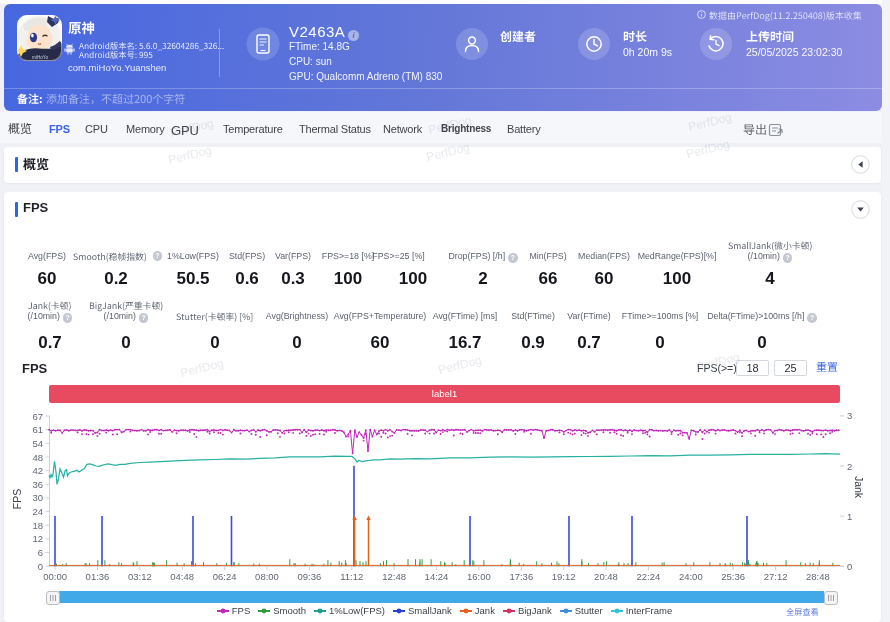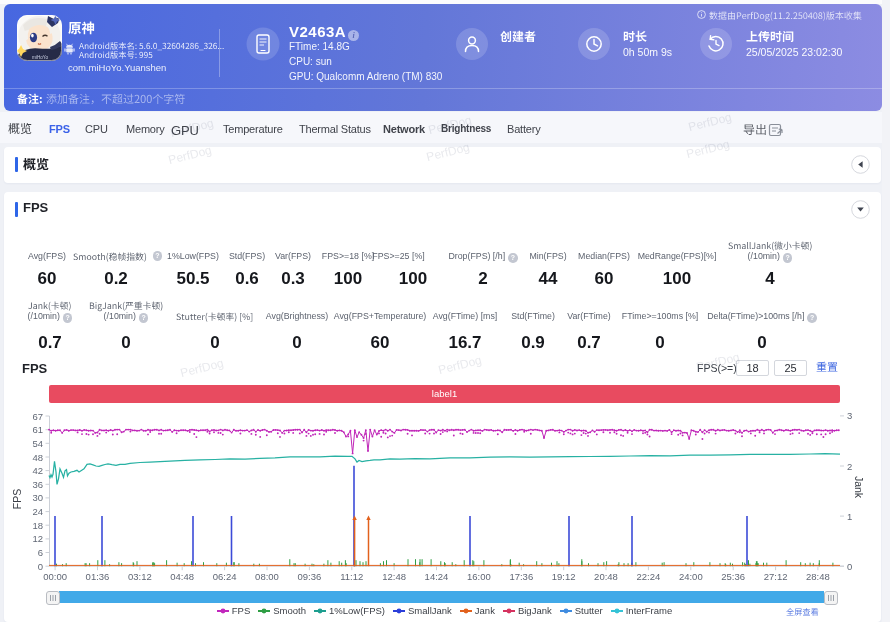--- a/index.html
+++ b/index.html
@@ -67,42 +67,42 @@
       <path transform="translate(0,16)" d="M0.0 0.0 2.1 -6.1H2.9L5.0 0.0H4.2L3.1 -3.4Q3.0 -3.9 2.8 -4.4Q2.7 -4.9 2.5 -5.5H2.5Q2.3 -4.9 2.2 -4.4Q2.0 -3.9 1.9 -3.4L0.8 0.0ZM1.1 -1.9V-2.5H3.9V-1.9Z M5.8 0.0V-4.5H6.4L6.5 -3.9H6.5Q6.8 -4.2 7.2 -4.4Q7.6 -4.6 8.0 -4.6Q8.7 -4.6 9.1 -4.2Q9.4 -3.7 9.4 -2.9V0.0H8.7V-2.8Q8.7 -3.4 8.5 -3.7Q8.3 -4.0 7.8 -4.0Q7.5 -4.0 7.2 -3.8Q6.9 -3.6 6.6 -3.3V0.0Z M12.4 0.1Q11.8 0.1 11.4 -0.2Q11.0 -0.4 10.8 -1.0Q10.5 -1.5 10.5 -2.2Q10.5 -3.0 10.8 -3.5Q11.1 -4.0 11.5 -4.3Q12.0 -4.6 12.5 -4.6Q12.9 -4.6 13.2 -4.5Q13.5 -4.3 13.8 -4.1L13.7 -4.9V-6.6H14.5V0.0H13.9L13.8 -0.5H13.8Q13.5 -0.3 13.2 -0.1Q12.8 0.1 12.4 0.1ZM12.6 -0.5Q12.9 -0.5 13.2 -0.7Q13.5 -0.8 13.7 -1.1V-3.5Q13.4 -3.8 13.2 -3.9Q12.9 -4.0 12.6 -4.0Q12.3 -4.0 12.0 -3.8Q11.7 -3.5 11.5 -3.2Q11.3 -2.8 11.3 -2.3Q11.3 -1.7 11.5 -1.3Q11.6 -0.9 11.9 -0.7Q12.2 -0.5 12.6 -0.5Z M16.0 0.0V-4.5H16.6L16.7 -3.7H16.7Q17.0 -4.1 17.3 -4.4Q17.6 -4.6 18.0 -4.6Q18.2 -4.6 18.3 -4.6Q18.4 -4.6 18.5 -4.5L18.4 -3.9Q18.2 -3.9 18.1 -3.9Q18.1 -3.9 17.9 -3.9Q17.6 -3.9 17.3 -3.7Q17.0 -3.5 16.8 -2.9V0.0Z M21.0 0.1Q20.4 0.1 20.0 -0.2Q19.5 -0.4 19.2 -1.0Q18.9 -1.5 18.9 -2.2Q18.9 -3.0 19.2 -3.5Q19.5 -4.1 20.0 -4.3Q20.4 -4.6 21.0 -4.6Q21.4 -4.6 21.8 -4.5Q22.2 -4.3 22.4 -4.0Q22.7 -3.7 22.9 -3.3Q23.1 -2.8 23.1 -2.2Q23.1 -1.5 22.8 -1.0Q22.5 -0.4 22.0 -0.2Q21.5 0.1 21.0 0.1ZM21.0 -0.5Q21.4 -0.5 21.7 -0.7Q22.0 -1.0 22.1 -1.3Q22.3 -1.7 22.3 -2.2Q22.3 -2.8 22.1 -3.2Q22.0 -3.6 21.7 -3.8Q21.4 -4.0 21.0 -4.0Q20.6 -4.0 20.3 -3.8Q20.0 -3.6 19.8 -3.2Q19.7 -2.8 19.7 -2.2Q19.7 -1.7 19.8 -1.3Q20.0 -1.0 20.3 -0.7Q20.6 -0.5 21.0 -0.5Z M24.3 0.0V-4.5H25.0V0.0ZM24.7 -5.4Q24.4 -5.4 24.3 -5.6Q24.2 -5.7 24.2 -5.9Q24.2 -6.2 24.3 -6.3Q24.4 -6.4 24.7 -6.4Q24.9 -6.4 25.0 -6.3Q25.2 -6.2 25.2 -5.9Q25.2 -5.7 25.0 -5.6Q24.9 -5.4 24.7 -5.4Z M28.1 0.1Q27.5 0.1 27.1 -0.2Q26.7 -0.4 26.5 -1.0Q26.2 -1.5 26.2 -2.2Q26.2 -3.0 26.5 -3.5Q26.8 -4.0 27.2 -4.3Q27.7 -4.6 28.2 -4.6Q28.6 -4.6 28.9 -4.5Q29.2 -4.3 29.4 -4.1L29.4 -4.9V-6.6H30.2V0.0H29.5L29.5 -0.5H29.5Q29.2 -0.3 28.8 -0.1Q28.5 0.1 28.1 0.1ZM28.3 -0.5Q28.6 -0.5 28.8 -0.7Q29.1 -0.8 29.4 -1.1V-3.5Q29.1 -3.8 28.9 -3.9Q28.6 -4.0 28.3 -4.0Q28.0 -4.0 27.7 -3.8Q27.4 -3.5 27.2 -3.2Q27.0 -2.8 27.0 -2.3Q27.0 -1.7 27.2 -1.3Q27.3 -0.9 27.6 -0.7Q27.9 -0.5 28.3 -0.5Z M32.0 -4.7H34.6V-4.1H32.0ZM35.3 -4.6H38.3V-4.0H35.3ZM33.3 -7.0H33.8V-4.3H33.3ZM32.1 -2.9H34.1V0.7H33.5V-2.4H32.1ZM31.8 -6.8H32.4V-3.5Q32.4 -3.0 32.4 -2.4Q32.3 -1.8 32.3 -1.3Q32.2 -0.7 32.0 -0.2Q31.9 0.3 31.6 0.7Q31.6 0.6 31.5 0.6Q31.4 0.5 31.3 0.4Q31.3 0.4 31.2 0.3Q31.4 -0.1 31.5 -0.6Q31.6 -1.0 31.7 -1.5Q31.8 -2.0 31.8 -2.5Q31.8 -3.0 31.8 -3.5ZM38.1 -4.6H38.2L38.3 -4.6L38.7 -4.5Q38.5 -3.1 38.1 -2.1Q37.6 -1.1 37.0 -0.4Q36.4 0.3 35.6 0.7Q35.5 0.6 35.5 0.5Q35.4 0.4 35.3 0.3Q35.3 0.2 35.2 0.2Q35.9 -0.2 36.5 -0.8Q37.1 -1.4 37.5 -2.3Q37.9 -3.3 38.1 -4.4ZM36.2 -4.2Q36.4 -3.2 36.7 -2.3Q37.1 -1.5 37.6 -0.8Q38.2 -0.2 38.9 0.2Q38.9 0.2 38.8 0.3Q38.7 0.4 38.6 0.5Q38.6 0.6 38.5 0.7Q37.7 0.3 37.2 -0.4Q36.6 -1.1 36.3 -2.1Q35.9 -3.0 35.7 -4.1ZM38.4 -6.9 38.8 -6.4Q38.3 -6.3 37.7 -6.2Q37.1 -6.1 36.4 -6.0Q35.7 -5.9 35.1 -5.9Q35.1 -6.0 35.0 -6.1Q35.0 -6.3 34.9 -6.4Q35.6 -6.5 36.2 -6.5Q36.8 -6.6 37.4 -6.7Q38.0 -6.8 38.4 -6.9ZM34.9 -6.4H35.5V-3.5Q35.5 -3.0 35.5 -2.5Q35.5 -1.9 35.4 -1.3Q35.3 -0.8 35.2 -0.3Q35.0 0.3 34.7 0.7Q34.7 0.6 34.6 0.6Q34.5 0.5 34.4 0.5Q34.3 0.4 34.2 0.4Q34.5 -0.1 34.6 -0.5Q34.8 -1.0 34.8 -1.5Q34.9 -2.1 34.9 -2.6Q34.9 -3.1 34.9 -3.5Z M39.8 -5.2H47.0V-4.6H39.8ZM41.1 -1.5H45.6V-0.9H41.1ZM43.1 -7.0H43.7V0.7H43.1ZM42.4 -5.0 43.0 -4.8Q42.7 -4.0 42.2 -3.2Q41.8 -2.4 41.2 -1.7Q40.6 -1.1 40.0 -0.7Q40.0 -0.7 39.9 -0.8Q39.8 -0.9 39.7 -1.0Q39.6 -1.1 39.5 -1.2Q40.2 -1.5 40.7 -2.1Q41.3 -2.7 41.7 -3.5Q42.2 -4.2 42.4 -5.0ZM44.3 -5.0Q44.6 -4.2 45.0 -3.5Q45.5 -2.8 46.0 -2.2Q46.6 -1.6 47.2 -1.2Q47.2 -1.2 47.1 -1.1Q47.0 -1.0 46.9 -0.9Q46.8 -0.8 46.8 -0.7Q46.1 -1.1 45.5 -1.7Q45.0 -2.4 44.5 -3.2Q44.0 -4.0 43.7 -4.8Z M49.7 -6.1V-4.9H53.6V-6.1ZM49.1 -6.6H54.3V-4.4H49.1ZM48.1 -3.6H55.3V-3.1H48.1ZM49.6 -2.2H53.8V-1.6H49.6ZM53.6 -2.2H54.3Q54.3 -2.2 54.3 -2.1Q54.3 -2.0 54.3 -2.0Q54.3 -1.9 54.3 -1.9Q54.2 -1.2 54.1 -0.7Q54.0 -0.3 53.8 0.0Q53.7 0.3 53.6 0.4Q53.4 0.5 53.2 0.6Q53.1 0.6 52.8 0.6Q52.6 0.6 52.2 0.6Q51.9 0.6 51.4 0.6Q51.4 0.5 51.4 0.3Q51.3 0.1 51.2 0.0Q51.7 0.1 52.1 0.1Q52.5 0.1 52.6 0.1Q52.8 0.1 52.9 0.1Q53.0 0.1 53.0 0.0Q53.2 -0.1 53.3 -0.3Q53.4 -0.6 53.5 -1.0Q53.6 -1.4 53.6 -2.1ZM49.9 -3.4 50.5 -3.3Q50.4 -3.0 50.3 -2.7Q50.2 -2.4 50.1 -2.1Q50.0 -1.8 49.9 -1.6H49.2Q49.3 -1.8 49.4 -2.1Q49.6 -2.5 49.7 -2.8Q49.8 -3.1 49.9 -3.4Z M57.0 -3.2Q56.8 -3.2 56.6 -3.4Q56.4 -3.6 56.4 -3.8Q56.4 -4.1 56.6 -4.2Q56.8 -4.4 57.0 -4.4Q57.2 -4.4 57.4 -4.2Q57.5 -4.1 57.5 -3.8Q57.5 -3.6 57.4 -3.4Q57.2 -3.2 57.0 -3.2ZM57.0 0.1Q56.8 0.1 56.6 -0.1Q56.4 -0.2 56.4 -0.5Q56.4 -0.7 56.6 -0.9Q56.8 -1.0 57.0 -1.0Q57.2 -1.0 57.4 -0.9Q57.5 -0.7 57.5 -0.5Q57.5 -0.2 57.4 -0.1Q57.2 0.1 57.0 0.1Z M61.9 0.1Q61.5 0.1 61.1 -0.1Q60.7 -0.2 60.5 -0.5L60.9 -1.0Q61.1 -0.8 61.4 -0.6Q61.6 -0.5 61.9 -0.5Q62.2 -0.5 62.5 -0.7Q62.8 -0.8 63.0 -1.1Q63.2 -1.5 63.3 -2.0Q63.4 -2.5 63.4 -3.3Q63.4 -4.1 63.3 -4.6Q63.1 -5.1 62.8 -5.3Q62.5 -5.6 62.1 -5.6Q61.8 -5.6 61.6 -5.4Q61.4 -5.3 61.2 -4.9Q61.1 -4.6 61.1 -4.2Q61.1 -3.8 61.2 -3.5Q61.3 -3.2 61.6 -3.0Q61.8 -2.9 62.2 -2.9Q62.5 -2.9 62.8 -3.1Q63.1 -3.3 63.5 -3.7L63.5 -3.1Q63.3 -2.9 63.1 -2.7Q62.8 -2.5 62.6 -2.4Q62.3 -2.3 62.0 -2.3Q61.5 -2.3 61.2 -2.5Q60.8 -2.7 60.6 -3.2Q60.4 -3.6 60.4 -4.2Q60.4 -4.8 60.6 -5.3Q60.8 -5.7 61.2 -5.9Q61.6 -6.2 62.1 -6.2Q62.6 -6.2 62.9 -6.0Q63.3 -5.8 63.6 -5.5Q63.8 -5.1 64.0 -4.6Q64.2 -4.0 64.2 -3.3Q64.2 -2.4 64.0 -1.7Q63.8 -1.1 63.5 -0.7Q63.2 -0.3 62.8 -0.1Q62.4 0.1 61.9 0.1Z M66.6 0.1Q66.1 0.1 65.7 -0.1Q65.3 -0.2 65.1 -0.5L65.5 -1.0Q65.7 -0.8 66.0 -0.6Q66.2 -0.5 66.5 -0.5Q66.8 -0.5 67.1 -0.7Q67.4 -0.8 67.6 -1.1Q67.8 -1.5 67.9 -2.0Q68.1 -2.5 68.1 -3.3Q68.1 -4.1 67.9 -4.6Q67.7 -5.1 67.4 -5.3Q67.2 -5.6 66.7 -5.6Q66.4 -5.6 66.2 -5.4Q66.0 -5.3 65.8 -4.9Q65.7 -4.6 65.7 -4.2Q65.7 -3.8 65.8 -3.5Q65.9 -3.2 66.2 -3.0Q66.4 -2.9 66.8 -2.9Q67.1 -2.9 67.4 -3.1Q67.8 -3.3 68.1 -3.7L68.1 -3.1Q67.9 -2.9 67.7 -2.7Q67.4 -2.5 67.2 -2.4Q66.9 -2.3 66.7 -2.3Q66.1 -2.3 65.8 -2.5Q65.4 -2.7 65.2 -3.2Q65.0 -3.6 65.0 -4.2Q65.0 -4.8 65.2 -5.3Q65.5 -5.7 65.8 -5.9Q66.2 -6.2 66.7 -6.2Q67.2 -6.2 67.5 -6.0Q67.9 -5.8 68.2 -5.5Q68.5 -5.1 68.6 -4.6Q68.8 -4.0 68.8 -3.3Q68.8 -2.4 68.6 -1.7Q68.4 -1.1 68.1 -0.7Q67.8 -0.3 67.4 -0.1Q67.0 0.1 66.6 0.1Z M71.4 0.1Q70.9 0.1 70.6 -0.0Q70.2 -0.1 69.9 -0.3Q69.6 -0.5 69.4 -0.7L69.8 -1.2Q70.0 -1.0 70.2 -0.9Q70.4 -0.7 70.7 -0.6Q71.0 -0.5 71.3 -0.5Q71.7 -0.5 72.0 -0.7Q72.3 -0.9 72.4 -1.2Q72.6 -1.5 72.6 -2.0Q72.6 -2.6 72.3 -3.0Q71.9 -3.3 71.3 -3.3Q71.0 -3.3 70.8 -3.3Q70.6 -3.2 70.3 -3.0L69.9 -3.2L70.1 -6.1H73.1V-5.4H70.8L70.6 -3.7Q70.8 -3.8 71.1 -3.9Q71.3 -3.9 71.5 -3.9Q72.0 -3.9 72.5 -3.7Q72.9 -3.5 73.1 -3.1Q73.4 -2.7 73.4 -2.0Q73.4 -1.3 73.1 -0.8Q72.8 -0.4 72.4 -0.1Q71.9 0.1 71.4 0.1Z" fill="#ffffff" fill-opacity="0.92"></path>
     </svg>
     <div class="lat" style="left:64px;top:58px;font-size:9.5px;color:rgba(255,255,255,0.88)">com.miHoYo.Yuanshen</div>
     <div style="position:absolute;left:215px;top:25px;width:1px;height:48px;background:rgba(255,255,255,0.3)"></div>
     <svg class="rt" style="left:242px;top:23px" width="34" height="34">
 <circle cx="17" cy="17" r="16.5" fill="rgba(255,255,255,0.15)"></circle>
 <rect x="11" y="8" width="12" height="18" rx="2" fill="none" stroke="#fff" stroke-width="1.4"></rect>
 <path d="M13.5 12 H20.5 M13.5 15 H20.5 M13.5 18 H18" stroke="#fff" stroke-width="1" opacity="0.9"></path>
 <path d="M15 23.5 H19" stroke="#fff" stroke-width="1.2" stroke-linecap="round"></path>
     </svg>
-    <div class="lat" style="left:285px;top:18.5px;font-size:15px;font-weight:bold;color:#fff;letter-spacing:0.5px">V2463A</div>
+    <div class="lat" style="left:285px;top:18.5px;font-size:15px;font-weight:normal;color:#fff;letter-spacing:0.5px">V2463A</div>
     <div style="position:absolute;left:344px;top:26px;width:11px;height:11px;border-radius:50%;background:rgba(230,232,245,0.55);color:#5a68b8;font-size:8px;font-weight:bold;text-align:center;line-height:11px;font-family:'Liberation Serif',serif;font-style:italic">i</div>
     <div class="lat" style="left:285px;top:37px;font-size:10px;color:rgba(255,255,255,0.92)">FTime: 14.8G</div>
     <div class="lat" style="left:285px;top:52px;font-size:10px;color:rgba(255,255,255,0.92)">CPU: sun</div>
     <div class="lat" style="left:285px;top:67px;font-size:10px;color:rgba(255,255,255,0.92)">GPU: Qualcomm Adreno (TM) 830</div>
     <svg class="rt" style="left:452px;top:24px" width="32" height="32">
 <circle cx="16" cy="16" r="16" fill="rgba(255,255,255,0.16)"></circle>
 <circle cx="16" cy="12.5" r="3.4" fill="none" stroke="#fff" stroke-width="1.5"></circle>
 <path d="M9.5 23.5 Q9.5 17.5 16 17.5 Q22.5 17.5 22.5 23.5" fill="none" stroke="#fff" stroke-width="1.5" stroke-linecap="round"></path>
     </svg>
     <svg class="rt" style="left:496.0px;top:21.0px" width="38" height="21">
       <path transform="translate(0,16)" d="M9.7 -10.0H11.1V-0.6Q11.1 -0.0 11.0 0.3Q10.8 0.6 10.5 0.8Q10.1 1.0 9.5 1.0Q8.9 1.1 8.0 1.1Q8.0 0.8 7.9 0.4Q7.7 -0.1 7.6 -0.3Q7.9 -0.3 8.3 -0.3Q8.7 -0.3 9.0 -0.3Q9.3 -0.3 9.4 -0.3Q9.6 -0.3 9.6 -0.4Q9.7 -0.4 9.7 -0.6ZM7.4 -8.8H8.8V-2.0H7.4ZM2.2 -5.8H5.5V-4.6H2.2ZM1.6 -5.8H3.0V-0.9Q3.0 -0.5 3.1 -0.4Q3.2 -0.3 3.6 -0.3Q3.7 -0.3 3.9 -0.3Q4.2 -0.3 4.4 -0.3Q4.7 -0.3 4.9 -0.3Q5.2 -0.3 5.3 -0.3Q5.5 -0.3 5.6 -0.5Q5.8 -0.6 5.8 -0.9Q5.9 -1.2 5.9 -1.9Q6.1 -1.7 6.5 -1.5Q6.9 -1.4 7.2 -1.3Q7.1 -0.5 6.9 -0.0Q6.7 0.5 6.4 0.7Q6.0 0.9 5.4 0.9Q5.3 0.9 5.1 0.9Q4.9 0.9 4.7 0.9Q4.4 0.9 4.2 0.9Q3.9 0.9 3.7 0.9Q3.5 0.9 3.5 0.9Q2.7 0.9 2.3 0.7Q1.9 0.6 1.8 0.2Q1.6 -0.2 1.6 -0.9ZM5.0 -5.8H6.3Q6.3 -5.8 6.3 -5.6Q6.3 -5.5 6.3 -5.3Q6.3 -4.3 6.2 -3.7Q6.2 -3.1 6.1 -2.7Q6.0 -2.3 5.8 -2.1Q5.6 -1.9 5.4 -1.9Q5.3 -1.8 5.0 -1.7Q4.8 -1.7 4.5 -1.7Q4.1 -1.7 3.7 -1.7Q3.7 -2.0 3.6 -2.3Q3.5 -2.7 3.4 -2.9Q3.7 -2.9 3.9 -2.9Q4.2 -2.9 4.3 -2.9Q4.4 -2.9 4.5 -2.9Q4.6 -2.9 4.6 -3.0Q4.7 -3.1 4.8 -3.4Q4.8 -3.6 4.9 -4.2Q4.9 -4.8 5.0 -5.6ZM3.4 -8.7 4.4 -9.6Q4.9 -9.1 5.4 -8.5Q6.0 -7.9 6.5 -7.3Q6.9 -6.7 7.2 -6.3L6.2 -5.3Q5.9 -5.7 5.4 -6.3Q5.0 -6.9 4.5 -7.6Q3.9 -8.2 3.4 -8.7ZM3.6 -10.2 4.9 -9.8Q4.3 -8.4 3.3 -7.1Q2.4 -5.9 1.2 -5.0Q1.1 -5.2 0.9 -5.4Q0.7 -5.6 0.6 -5.8Q0.4 -6.0 0.2 -6.1Q0.9 -6.6 1.6 -7.3Q2.2 -7.9 2.7 -8.7Q3.3 -9.5 3.6 -10.2Z M16.0 -7.6H23.4V-6.6H16.0ZM16.5 -4.3H22.8V-3.3H16.5ZM16.1 -2.7H23.2V-1.6H16.1ZM18.7 -10.2H20.0V-0.8H18.7ZM16.7 -9.3H22.7V-4.9H16.6V-6.0H21.4V-8.2H16.7ZM12.7 -9.5H15.4V-8.3H12.7ZM13.7 -6.1H15.4V-4.9H13.6ZM14.9 -6.1H15.1L15.4 -6.1L16.2 -6.0Q15.9 -3.3 15.2 -1.5Q14.5 0.2 13.3 1.1Q13.2 0.9 13.0 0.8Q12.9 0.6 12.7 0.4Q12.4 0.2 12.3 0.1Q13.4 -0.6 14.1 -2.1Q14.7 -3.6 14.9 -5.9ZM13.7 -4.2Q14.1 -3.0 14.6 -2.2Q15.2 -1.5 16.0 -1.1Q16.7 -0.7 17.6 -0.6Q18.6 -0.4 19.6 -0.4Q19.8 -0.4 20.2 -0.4Q20.6 -0.4 21.1 -0.4Q21.6 -0.4 22.1 -0.5Q22.6 -0.5 23.0 -0.5Q23.4 -0.5 23.6 -0.5Q23.5 -0.3 23.4 -0.1Q23.3 0.1 23.3 0.4Q23.2 0.6 23.1 0.8H22.5H19.6Q18.3 0.8 17.2 0.7Q16.1 0.5 15.3 -0.0Q14.4 -0.5 13.8 -1.4Q13.1 -2.3 12.7 -3.8ZM13.1 -4.3Q13.0 -4.5 12.9 -4.7Q12.8 -4.9 12.7 -5.1Q12.6 -5.3 12.5 -5.4Q12.7 -5.5 13.0 -5.7Q13.2 -5.9 13.4 -6.2Q13.5 -6.4 13.8 -6.9Q14.0 -7.4 14.3 -8.1Q14.6 -8.8 14.9 -9.5V-9.5L15.4 -9.7L16.2 -9.1Q15.8 -8.0 15.2 -6.9Q14.6 -5.8 14.0 -5.0V-5.0Q14.0 -5.0 13.9 -4.9Q13.8 -4.9 13.6 -4.8Q13.4 -4.7 13.2 -4.5Q13.1 -4.4 13.1 -4.3Z M24.6 -6.6H35.4V-5.3H24.6ZM25.6 -8.9H32.5V-7.7H25.6ZM27.8 -2.4H33.1V-1.3H27.8ZM27.8 -0.5H33.1V0.7H27.8ZM28.5 -10.2H29.9V-5.8H28.5ZM33.7 -9.8 35.0 -9.2Q33.8 -7.6 32.2 -6.2Q30.7 -4.9 28.9 -3.9Q27.0 -2.8 25.1 -2.1Q25.0 -2.3 24.9 -2.5Q24.7 -2.7 24.5 -2.9Q24.4 -3.2 24.2 -3.3Q26.2 -3.9 28.0 -4.9Q29.7 -5.8 31.2 -7.1Q32.7 -8.3 33.7 -9.8ZM26.9 -4.3H34.0V1.0H32.5V-3.1H28.4V1.1H26.9Z" fill="#ffffff"></path>
     </svg>
     <svg class="rt" style="left:574px;top:24px" width="32" height="32">
 <circle cx="16" cy="16" r="16" fill="rgba(255,255,255,0.16)"></circle>
 <circle cx="16" cy="16" r="7.2" fill="none" stroke="#fff" stroke-width="1.5"></circle>
 <path d="M16 11.5 V16 L19.5 17.8" fill="none" stroke="#fff" stroke-width="1.5" stroke-linecap="round"></path>
     </svg>
     <svg class="rt" style="left:619.0px;top:21.0px" width="26" height="21">
       <path transform="translate(0,16)" d="M1.5 -9.3H4.9V-1.1H1.5V-2.4H3.6V-8.0H1.5ZM1.6 -5.9H4.0V-4.6H1.6ZM0.8 -9.3H2.1V-0.2H0.8ZM5.4 -8.0H11.7V-6.6H5.4ZM9.0 -10.1H10.4V-0.8Q10.4 -0.2 10.3 0.1Q10.1 0.5 9.7 0.6Q9.3 0.8 8.7 0.9Q8.0 0.9 7.1 0.9Q7.1 0.6 6.9 0.2Q6.8 -0.3 6.6 -0.6Q7.0 -0.5 7.4 -0.5Q7.9 -0.5 8.2 -0.5Q8.5 -0.5 8.6 -0.5Q8.8 -0.5 8.9 -0.6Q9.0 -0.7 9.0 -0.9ZM5.5 -5.1 6.7 -5.8Q7.0 -5.4 7.3 -4.9Q7.7 -4.4 8.0 -3.9Q8.3 -3.5 8.5 -3.1L7.2 -2.4Q7.0 -2.7 6.7 -3.2Q6.5 -3.7 6.1 -4.2Q5.8 -4.7 5.5 -5.1Z M14.6 1.0Q14.6 0.8 14.5 0.5Q14.4 0.3 14.3 0.1Q14.2 -0.1 14.1 -0.3Q14.3 -0.4 14.5 -0.6Q14.7 -0.8 14.7 -1.2V-10.2H16.2V-0.3Q16.2 -0.3 16.0 -0.2Q15.9 -0.1 15.6 0.0Q15.4 0.2 15.2 0.3Q15.0 0.5 14.8 0.6Q14.6 0.8 14.6 1.0ZM14.6 1.0 14.5 -0.4 15.2 -0.9 18.8 -1.6Q18.8 -1.3 18.8 -0.9Q18.8 -0.5 18.9 -0.3Q17.7 0.0 16.9 0.2Q16.1 0.4 15.7 0.6Q15.2 0.7 15.0 0.8Q14.8 0.9 14.6 1.0ZM12.6 -5.7H23.4V-4.2H12.6ZM18.9 -4.9Q19.3 -3.9 19.9 -3.1Q20.6 -2.2 21.5 -1.6Q22.5 -1.0 23.7 -0.7Q23.5 -0.5 23.3 -0.3Q23.1 -0.0 23.0 0.2Q22.8 0.5 22.7 0.7Q21.4 0.3 20.4 -0.5Q19.4 -1.2 18.7 -2.3Q18.0 -3.3 17.5 -4.6ZM21.0 -10.0 22.5 -9.3Q21.9 -8.7 21.1 -8.1Q20.4 -7.5 19.5 -7.0Q18.7 -6.5 17.9 -6.2Q17.8 -6.3 17.6 -6.5Q17.4 -6.8 17.1 -7.0Q16.9 -7.2 16.7 -7.3Q17.5 -7.6 18.3 -8.0Q19.1 -8.5 19.8 -9.0Q20.5 -9.4 21.0 -10.0Z" fill="#ffffff"></path>
     </svg>
-    <div class="lat" style="left:619px;top:42px;font-size:10.5px;color:rgba(255,255,255,0.95)">0h 50m 9s</div>
+    <div class="lat" style="left:619px;top:42px;font-size:10.5px;color:rgba(255,255,255,0.95)">0h 20m 9s</div>
     <svg class="rt" style="left:696px;top:24px" width="32" height="32">
 <circle cx="16" cy="16" r="16" fill="rgba(255,255,255,0.16)"></circle>
 <path d="M10.2 11.2 A7.2 7.2 0 1 1 9 18" fill="none" stroke="#fff" stroke-width="1.5" stroke-linecap="round"></path>
 <path d="M10.6 7.6 L10.2 11.4 L13.8 11.8" fill="none" stroke="#fff" stroke-width="1.4" stroke-linecap="round" stroke-linejoin="round"></path>
 <path d="M16 12.5 V16 L19 17.6" fill="none" stroke="#fff" stroke-width="1.4" stroke-linecap="round"></path>
     </svg>
     <svg class="rt" style="left:742.0px;top:21.0px" width="50" height="21">
       <path transform="translate(0,16)" d="M5.7 -6.6H10.6V-5.1H5.7ZM0.5 -1.0H11.5V0.5H0.5ZM4.8 -10.0H6.4V-0.2H4.8Z M14.9 -10.1 16.2 -9.7Q15.9 -8.7 15.3 -7.7Q14.8 -6.7 14.2 -5.7Q13.6 -4.8 12.9 -4.1Q12.9 -4.3 12.7 -4.6Q12.6 -4.9 12.4 -5.2Q12.3 -5.5 12.1 -5.6Q12.7 -6.2 13.2 -6.9Q13.7 -7.6 14.1 -8.5Q14.6 -9.3 14.9 -10.1ZM13.7 -6.8 15.1 -8.2 15.1 -8.2V1.1H13.7ZM17.8 -4.3H22.2V-3.0H17.8ZM21.8 -4.3H22.0L22.2 -4.4L23.2 -3.8Q22.7 -3.2 22.2 -2.6Q21.6 -2.0 21.0 -1.3Q20.4 -0.7 19.8 -0.1L18.6 -0.9Q19.2 -1.4 19.8 -2.0Q20.4 -2.6 20.9 -3.2Q21.4 -3.8 21.8 -4.2ZM18.6 -10.1 20.0 -9.9Q19.8 -9.0 19.6 -8.1Q19.3 -7.1 19.1 -6.2Q18.8 -5.3 18.6 -4.5Q18.4 -3.6 18.2 -3.0H16.6Q16.9 -3.7 17.1 -4.5Q17.4 -5.4 17.7 -6.4Q17.9 -7.3 18.2 -8.3Q18.4 -9.2 18.6 -10.1ZM16.2 -8.9H22.9V-7.6H16.2ZM15.5 -6.7H23.6V-5.3H15.5ZM17.4 -1.4 18.4 -2.3Q19.0 -1.9 19.6 -1.5Q20.3 -1.1 20.8 -0.7Q21.4 -0.3 21.7 0.0L20.7 1.1Q20.4 0.8 19.8 0.3Q19.3 -0.1 18.6 -0.6Q18.0 -1.0 17.4 -1.4Z M25.5 -9.3H28.9V-1.1H25.5V-2.4H27.6V-8.0H25.5ZM25.6 -5.9H28.0V-4.6H25.6ZM24.8 -9.3H26.1V-0.2H24.8ZM29.4 -8.0H35.7V-6.6H29.4ZM33.0 -10.1H34.4V-0.8Q34.4 -0.2 34.3 0.1Q34.1 0.5 33.7 0.6Q33.3 0.8 32.7 0.9Q32.0 0.9 31.1 0.9Q31.1 0.6 30.9 0.2Q30.8 -0.3 30.6 -0.6Q31.0 -0.5 31.4 -0.5Q31.9 -0.5 32.2 -0.5Q32.5 -0.5 32.6 -0.5Q32.8 -0.5 32.9 -0.6Q33.0 -0.7 33.0 -0.9ZM29.5 -5.1 30.7 -5.8Q31.0 -5.4 31.3 -4.9Q31.7 -4.4 32.0 -3.9Q32.3 -3.5 32.5 -3.1L31.2 -2.4Q31.0 -2.7 30.7 -3.2Q30.5 -3.7 30.1 -4.2Q29.8 -4.7 29.5 -5.1Z M36.9 -7.3H38.3V1.1H36.9ZM37.0 -9.4 38.2 -10.1Q38.4 -9.9 38.7 -9.5Q39.0 -9.2 39.3 -8.9Q39.5 -8.6 39.7 -8.3L38.4 -7.5Q38.3 -7.8 38.1 -8.1Q37.9 -8.5 37.6 -8.8Q37.3 -9.1 37.0 -9.4ZM40.1 -9.6H46.6V-8.3H40.1ZM45.8 -9.6H47.3V-0.5Q47.3 0.0 47.2 0.3Q47.0 0.6 46.7 0.8Q46.4 0.9 46.0 1.0Q45.6 1.0 45.0 1.0Q45.0 0.7 44.9 0.3Q44.7 -0.0 44.6 -0.3Q44.9 -0.3 45.2 -0.3Q45.5 -0.3 45.6 -0.3Q45.7 -0.3 45.7 -0.3Q45.8 -0.4 45.8 -0.5ZM40.8 -3.4V-2.2H43.2V-3.4ZM40.8 -5.7V-4.5H43.2V-5.7ZM39.6 -6.8H44.5V-1.1H39.6Z" fill="#ffffff"></path>
     </svg>
     <div class="lat" style="left:742px;top:42px;font-size:10.5px;color:rgba(255,255,255,0.95)">25/05/2025 23:02:30</div>
@@ -124,21 +124,21 @@
 <div class="tabbar"></div>
 <svg class="rt" style="left:8.0px;top:117.0px" width="26" height="21">
     <path transform="translate(0,16)" d="M7.5 -9.4H11.2V-8.6H7.5ZM4.4 -7.2H6.6V-6.6H4.4ZM5.7 -3.4 6.3 -3.7Q6.5 -3.3 6.7 -2.9Q6.9 -2.4 7.1 -2.0Q7.3 -1.6 7.4 -1.3L6.7 -1.0Q6.6 -1.3 6.4 -1.7Q6.3 -2.1 6.1 -2.6Q5.9 -3.0 5.7 -3.4ZM4.4 -9.4H7.0V-4.3H4.4V-5.1H6.3V-8.6H4.4ZM9.3 -9.2H10.1V-8.8Q10.1 -8.1 10.0 -7.1Q10.0 -6.2 9.8 -5.2Q9.6 -4.1 9.3 -3.1Q9.0 -2.0 8.4 -1.0Q7.8 0.1 6.9 1.0Q6.8 0.9 6.6 0.8Q6.4 0.6 6.2 0.6Q7.1 -0.3 7.7 -1.3Q8.3 -2.3 8.6 -3.3Q8.9 -4.4 9.1 -5.3Q9.2 -6.3 9.3 -7.2Q9.3 -8.1 9.3 -8.8ZM9.2 -3.8H9.9V-0.2Q9.9 -0.1 9.9 -0.1Q9.9 -0.0 10.0 0.0Q10.0 0.1 10.2 0.1Q10.2 0.1 10.3 0.1Q10.4 0.1 10.5 0.1Q10.6 0.1 10.7 0.1Q10.7 0.1 10.8 0.0Q10.8 -0.0 10.8 -0.1Q10.9 -0.2 10.9 -0.3Q10.9 -0.4 10.9 -0.8Q10.9 -1.1 10.9 -1.6Q11.0 -1.5 11.2 -1.4Q11.3 -1.3 11.5 -1.3Q11.5 -0.9 11.4 -0.4Q11.4 0.0 11.4 0.2Q11.3 0.5 11.1 0.7Q11.0 0.8 10.8 0.8Q10.7 0.8 10.5 0.8Q10.4 0.8 10.3 0.8Q10.1 0.8 10.0 0.8Q9.8 0.8 9.7 0.8Q9.5 0.7 9.4 0.6Q9.3 0.5 9.2 0.4Q9.2 0.2 9.2 -0.2ZM4.0 -0.1 3.9 -0.8 4.2 -1.2 6.5 -2.5Q6.6 -2.4 6.6 -2.2Q6.7 -2.0 6.7 -1.9Q5.9 -1.4 5.4 -1.1Q4.9 -0.7 4.6 -0.6Q4.3 -0.4 4.2 -0.3Q4.1 -0.2 4.0 -0.1ZM7.5 -4.3V-5.0L8.0 -5.2H11.4L11.4 -4.5H8.3Q8.0 -4.5 7.8 -4.4Q7.6 -4.4 7.5 -4.3ZM7.5 -4.3Q7.5 -4.4 7.4 -4.5Q7.3 -4.7 7.3 -4.8Q7.2 -4.9 7.2 -5.0Q7.3 -5.0 7.4 -5.1Q7.4 -5.2 7.5 -5.3Q7.5 -5.4 7.6 -5.8Q7.6 -6.1 7.7 -6.5Q7.8 -6.9 7.8 -7.3Q7.9 -7.7 7.9 -7.9H8.7Q8.6 -7.6 8.5 -7.2Q8.5 -6.8 8.4 -6.4Q8.3 -5.9 8.2 -5.5Q8.2 -5.1 8.1 -4.8Q8.1 -4.8 8.0 -4.8Q7.9 -4.7 7.8 -4.7Q7.7 -4.6 7.6 -4.5Q7.5 -4.4 7.5 -4.3ZM4.0 -0.1Q4.0 -0.2 3.9 -0.3Q3.8 -0.4 3.8 -0.5Q3.7 -0.6 3.6 -0.7Q3.7 -0.8 3.9 -1.1Q4.1 -1.4 4.1 -1.8V-9.4H4.8V-1.1Q4.8 -1.1 4.7 -1.0Q4.6 -0.9 4.4 -0.7Q4.3 -0.5 4.2 -0.4Q4.0 -0.2 4.0 -0.1ZM0.6 -7.5H3.7V-6.7H0.6ZM1.9 -10.1H2.7V0.9H1.9ZM1.9 -7.0 2.5 -6.8Q2.4 -6.1 2.2 -5.4Q2.1 -4.6 1.8 -3.8Q1.6 -3.1 1.4 -2.4Q1.1 -1.8 0.8 -1.3Q0.7 -1.5 0.6 -1.7Q0.5 -1.9 0.4 -2.1Q0.6 -2.5 0.8 -3.1Q1.1 -3.7 1.3 -4.3Q1.5 -5.0 1.7 -5.7Q1.8 -6.4 1.9 -7.0ZM2.7 -6.3Q2.8 -6.2 2.9 -5.9Q3.1 -5.6 3.3 -5.3Q3.5 -4.9 3.7 -4.6Q3.8 -4.4 3.9 -4.2L3.4 -3.5Q3.3 -3.7 3.2 -4.0Q3.0 -4.4 2.8 -4.7Q2.7 -5.1 2.5 -5.4Q2.4 -5.7 2.3 -5.9Z M18.9 -8.9H23.2V-8.0H18.9ZM19.0 -10.1 19.9 -9.9Q19.7 -9.2 19.4 -8.5Q19.2 -7.8 18.9 -7.1Q18.5 -6.5 18.2 -6.0Q18.1 -6.1 18.0 -6.2Q17.8 -6.3 17.7 -6.4Q17.5 -6.4 17.4 -6.5Q18.0 -7.2 18.4 -8.1Q18.8 -9.1 19.0 -10.1ZM19.7 -7.5 20.5 -7.8Q20.8 -7.6 21.1 -7.2Q21.5 -6.9 21.7 -6.6Q22.0 -6.2 22.1 -5.9L21.3 -5.6Q21.2 -5.8 20.9 -6.2Q20.7 -6.5 20.3 -6.9Q20.0 -7.2 19.7 -7.5ZM13.4 -9.4H14.3V-6.0H13.4ZM15.9 -10.0H16.8V-5.6H15.9ZM18.3 -2.2H19.2V-0.3Q19.2 -0.1 19.4 -0.0Q19.5 0.0 19.9 0.0Q20.0 0.0 20.3 0.0Q20.5 0.0 20.8 0.0Q21.2 0.0 21.4 0.0Q21.7 0.0 21.8 0.0Q22.1 0.0 22.2 -0.1Q22.3 -0.1 22.4 -0.4Q22.4 -0.7 22.4 -1.2Q22.6 -1.1 22.8 -1.0Q23.1 -1.0 23.2 -0.9Q23.2 -0.2 23.1 0.1Q22.9 0.5 22.7 0.6Q22.4 0.8 21.9 0.8Q21.9 0.8 21.6 0.8Q21.4 0.8 21.1 0.8Q20.9 0.8 20.6 0.8Q20.3 0.8 20.1 0.8Q19.9 0.8 19.8 0.8Q19.2 0.8 18.9 0.7Q18.6 0.6 18.5 0.4Q18.3 0.1 18.3 -0.3ZM17.5 -3.9H18.4V-3.0Q18.4 -2.6 18.3 -2.2Q18.2 -1.8 17.9 -1.3Q17.7 -0.9 17.1 -0.5Q16.5 -0.1 15.6 0.3Q14.7 0.7 13.4 1.0Q13.3 0.9 13.2 0.7Q13.1 0.6 13.0 0.5Q12.9 0.3 12.8 0.3Q14.1 -0.0 15.0 -0.3Q15.8 -0.7 16.3 -1.0Q16.8 -1.3 17.1 -1.7Q17.3 -2.0 17.4 -2.4Q17.5 -2.7 17.5 -3.0ZM14.3 -5.3H21.8V-1.5H20.9V-4.5H15.2V-1.4H14.3Z" fill="#3c3f45"></path>
   </svg>
 <div class="lat" style="left:49px;top:123px;font-size:11px;letter-spacing:-0.2px;color:#3b62e8;font-weight:bold">FPS</div>
 <div class="lat" style="left:85px;top:123px;font-size:11px;letter-spacing:-0.2px;color:#40434b;font-weight:normal">CPU</div>
 <div class="lat" style="left:126px;top:123px;font-size:11px;letter-spacing:-0.2px;color:#40434b;font-weight:normal">Memory</div>
 <div class="lat" style="left:171px;top:123px;font-size:13px;letter-spacing:-0.2px;color:#40434b;font-weight:normal">GPU</div>
 <div class="lat" style="left:223px;top:123px;font-size:11px;letter-spacing:-0.2px;color:#40434b;font-weight:normal">Temperature</div>
 <div class="lat" style="left:299px;top:123px;font-size:11px;letter-spacing:-0.2px;color:#40434b;font-weight:normal">Thermal Status</div>
-<div class="lat" style="left:383px;top:123px;font-size:11px;letter-spacing:-0.2px;color:#40434b;font-weight:bold">Network</div>
+<div class="lat" style="left:383px;top:123px;font-size:11px;letter-spacing:-0.2px;color:#40434b;font-weight:normal">Network</div>
 <div class="lat" style="left:441px;top:123px;font-size:10px;letter-spacing:-0.2px;color:#40434b;font-weight:bold">Brightness</div>
 <div class="lat" style="left:507px;top:123px;font-size:11px;letter-spacing:-0.2px;color:#40434b;font-weight:normal">Battery</div>
 <svg class="rt" style="left:743.0px;top:118.0px" width="26" height="21">
     <path transform="translate(0,16)" d="M0.7 -3.5H11.3V-2.6H0.7ZM7.8 -4.4H8.7V-0.1Q8.7 0.3 8.6 0.5Q8.4 0.7 8.1 0.8Q7.8 0.9 7.2 0.9Q6.7 0.9 5.8 0.9Q5.8 0.7 5.7 0.5Q5.6 0.3 5.5 0.1Q5.9 0.1 6.3 0.1Q6.7 0.1 7.1 0.1Q7.4 0.1 7.5 0.1Q7.6 0.1 7.7 0.1Q7.8 0.0 7.8 -0.1ZM2.5 -2.2 3.2 -2.7Q3.5 -2.4 3.9 -2.0Q4.3 -1.7 4.6 -1.3Q5.0 -0.9 5.2 -0.6L4.5 -0.0Q4.3 -0.3 4.0 -0.7Q3.7 -1.1 3.3 -1.5Q2.9 -1.9 2.5 -2.2ZM1.6 -9.2H2.6V-6.1Q2.6 -5.9 2.7 -5.7Q2.8 -5.6 3.1 -5.5Q3.5 -5.5 4.1 -5.5Q4.3 -5.5 4.6 -5.5Q5.0 -5.5 5.5 -5.5Q5.9 -5.5 6.5 -5.5Q7.0 -5.5 7.5 -5.5Q7.9 -5.5 8.3 -5.5Q8.7 -5.5 8.9 -5.5Q9.4 -5.5 9.7 -5.6Q9.9 -5.6 10.0 -5.9Q10.1 -6.1 10.2 -6.5Q10.4 -6.4 10.6 -6.4Q10.9 -6.3 11.0 -6.2Q11.0 -5.6 10.8 -5.3Q10.6 -5.0 10.2 -4.8Q9.7 -4.7 9.0 -4.7Q8.9 -4.7 8.5 -4.7Q8.1 -4.7 7.6 -4.7Q7.1 -4.7 6.6 -4.7Q6.0 -4.7 5.5 -4.7Q5.0 -4.7 4.7 -4.7Q4.3 -4.7 4.2 -4.7Q3.2 -4.7 2.6 -4.8Q2.1 -4.9 1.9 -5.2Q1.6 -5.5 1.6 -6.1ZM1.9 -7.5H9.0V-8.8H1.6V-9.6H9.9V-6.7H1.9Z M17.5 -10.1H18.5V-0.2H17.5ZM21.8 -4.1H22.7V0.9H21.8ZM13.8 -9.0H14.7V-5.7H21.3V-9.0H22.3V-4.9H13.8ZM13.3 -4.1H14.2V-0.6H22.2V0.3H13.3Z" fill="#5a5e66"></path>
   </svg>
 <svg class="rt" style="left:768px;top:122px" width="16" height="16">
 <rect x="1.5" y="2.5" width="11" height="11" rx="1.5" fill="none" stroke="#8a8f99" stroke-width="1.2"></rect>
 <path d="M4 6 H10 M4 9 H8" stroke="#8a8f99" stroke-width="1.1"></path>
 <path d="M9.5 11.5 L14 7.5 M14 7.5 L14 11 M14 7.5 L10.8 7.2" stroke="#8a8f99" stroke-width="1.2" fill="none"></path>
   </svg>
@@ -177,21 +177,21 @@
   </svg>
 <div class="slbl" style="left:680.0px;top:250.5px;width:180px">(/10min)<span class="qi">?</span></div>
 <div class="sval" style="left:-13.0px;top:269px">60</div>
 <div class="sval" style="left:56.0px;top:269px">0.2</div>
 <div class="sval" style="left:133.0px;top:269px">50.5</div>
 <div class="sval" style="left:187.0px;top:269px">0.6</div>
 <div class="sval" style="left:233.0px;top:269px">0.3</div>
 <div class="sval" style="left:288.0px;top:269px">100</div>
 <div class="sval" style="left:353.0px;top:269px">100</div>
 <div class="sval" style="left:423.0px;top:269px">2</div>
-<div class="sval" style="left:488.0px;top:269px">44</div>
+<div class="sval" style="left:488.0px;top:269px">66</div>
 <div class="sval" style="left:544.0px;top:269px">60</div>
 <div class="sval" style="left:617.0px;top:269px">100</div>
 <div class="sval" style="left:710.0px;top:269px">4</div>
 <svg class="rt" style="left:28.3px;top:293.0px" width="46" height="21">
     <path transform="translate(0,16)" d="M2.1 0.1Q1.5 0.1 1.0 -0.1Q0.6 -0.4 0.3 -0.9L0.9 -1.3Q1.1 -0.9 1.4 -0.8Q1.7 -0.6 2.0 -0.6Q2.5 -0.6 2.8 -0.9Q3.0 -1.2 3.0 -2.0V-6.5H3.9V-1.9Q3.9 -1.3 3.7 -0.9Q3.5 -0.4 3.1 -0.2Q2.7 0.1 2.1 0.1Z M6.6 0.1Q6.2 0.1 5.9 -0.0Q5.6 -0.2 5.4 -0.5Q5.2 -0.8 5.2 -1.2Q5.2 -2.0 5.9 -2.4Q6.6 -2.9 8.2 -3.0Q8.2 -3.3 8.1 -3.6Q8.0 -3.9 7.8 -4.1Q7.6 -4.2 7.2 -4.2Q6.8 -4.2 6.4 -4.1Q6.0 -3.9 5.7 -3.7L5.4 -4.3Q5.7 -4.4 5.9 -4.6Q6.2 -4.7 6.6 -4.8Q6.9 -4.9 7.3 -4.9Q7.9 -4.9 8.3 -4.7Q8.6 -4.4 8.8 -4.0Q9.0 -3.5 9.0 -2.9V0.0H8.3L8.2 -0.6H8.2Q7.9 -0.3 7.5 -0.1Q7.1 0.1 6.6 0.1ZM6.8 -0.5Q7.2 -0.5 7.5 -0.7Q7.8 -0.9 8.2 -1.2V-2.5Q7.4 -2.4 6.9 -2.2Q6.4 -2.1 6.2 -1.8Q6.0 -1.6 6.0 -1.3Q6.0 -0.9 6.2 -0.7Q6.5 -0.5 6.8 -0.5Z M10.5 0.0V-4.8H11.1L11.2 -4.1H11.2Q11.6 -4.4 12.0 -4.7Q12.3 -4.9 12.8 -4.9Q13.6 -4.9 13.9 -4.4Q14.3 -3.9 14.3 -3.0V0.0H13.5V-2.9Q13.5 -3.6 13.3 -3.9Q13.1 -4.2 12.6 -4.2Q12.2 -4.2 11.9 -4.0Q11.6 -3.8 11.3 -3.5V0.0Z M15.8 0.0V-7.0H16.6V-2.3H16.7L18.7 -4.8H19.6L18.0 -2.9L19.8 0.0H18.9L17.5 -2.3L16.6 -1.3V0.0Z M22.0 1.7Q21.4 0.7 21.0 -0.3Q20.7 -1.4 20.7 -2.7Q20.7 -4.0 21.0 -5.1Q21.4 -6.2 22.0 -7.2L22.5 -7.0Q21.9 -6.0 21.6 -4.9Q21.4 -3.9 21.4 -2.7Q21.4 -1.6 21.6 -0.5Q21.9 0.6 22.5 1.5Z M23.3 -4.1H31.2V-3.5H23.3ZM27.1 -6.1H30.3V-5.5H27.1ZM26.7 -7.4H27.4V-3.8H26.7ZM26.7 -3.7H27.4V0.7H26.7ZM27.6 -2.0 27.9 -2.5Q28.2 -2.4 28.6 -2.3Q29.0 -2.1 29.5 -1.9Q29.9 -1.8 30.2 -1.6Q30.6 -1.5 30.8 -1.3L30.5 -0.7Q30.2 -0.9 29.9 -1.0Q29.5 -1.2 29.1 -1.4Q28.7 -1.6 28.3 -1.7Q27.9 -1.9 27.6 -2.0Z M32.1 -6.3H35.7V-5.7H32.1ZM32.3 -5.0H32.8V-2.7H35.1V-5.0H35.6V-2.1H32.3ZM33.6 0.5Q33.6 0.4 33.5 0.3Q33.5 0.2 33.4 0.1Q33.4 -0.0 33.3 -0.1Q33.4 -0.2 33.5 -0.3Q33.6 -0.5 33.6 -0.8V-7.4H34.2V-0.2Q34.2 -0.2 34.2 -0.1Q34.1 -0.1 33.9 0.0Q33.8 0.1 33.7 0.3Q33.6 0.4 33.6 0.5ZM33.6 0.5 33.5 -0.1 33.8 -0.4 35.7 -1.3Q35.7 -1.1 35.7 -1.0Q35.8 -0.8 35.8 -0.7Q35.1 -0.4 34.7 -0.2Q34.3 0.0 34.1 0.1Q33.9 0.3 33.8 0.3Q33.7 0.4 33.6 0.5ZM35.9 -6.9H40.0V-6.4H35.9ZM37.8 -6.7 38.4 -6.5Q38.3 -6.1 38.1 -5.8Q38.0 -5.4 37.9 -5.2L37.3 -5.3Q37.4 -5.5 37.5 -5.7Q37.6 -6.0 37.7 -6.2Q37.7 -6.5 37.8 -6.7ZM36.3 -5.4H39.7V-1.4H39.1V-4.9H36.9V-1.4H36.3ZM37.7 -4.4H38.3Q38.3 -3.3 38.2 -2.5Q38.1 -1.6 37.9 -1.0Q37.6 -0.4 37.1 0.0Q36.6 0.4 35.8 0.7Q35.7 0.6 35.6 0.5Q35.5 0.3 35.4 0.2Q36.2 -0.0 36.7 -0.4Q37.1 -0.8 37.3 -1.3Q37.6 -1.9 37.6 -2.6Q37.7 -3.4 37.7 -4.4ZM38.0 -0.8 38.4 -1.2Q38.7 -1.0 39.0 -0.7Q39.3 -0.5 39.6 -0.2Q39.9 0.1 40.1 0.2L39.7 0.7Q39.6 0.5 39.3 0.2Q39.0 -0.0 38.7 -0.3Q38.3 -0.6 38.0 -0.8Z M41.3 1.7 40.8 1.5Q41.4 0.6 41.7 -0.5Q42.0 -1.6 42.0 -2.7Q42.0 -3.9 41.7 -4.9Q41.4 -6.0 40.8 -7.0L41.3 -7.2Q41.9 -6.2 42.3 -5.1Q42.6 -4.0 42.6 -2.7Q42.6 -1.4 42.3 -0.3Q41.9 0.7 41.3 1.7Z" fill="#5c626e"></path>
   </svg>
 <div class="slbl" style="left:-40px;top:310.5px;width:180px">(/10min)<span class="qi">?</span></div>
 <svg class="rt" style="left:88.9px;top:293.0px" width="77" height="21">
     <path transform="translate(0,16)" d="M0.9 0.0V-6.5H2.8Q3.5 -6.5 4.0 -6.3Q4.5 -6.1 4.7 -5.8Q5.0 -5.4 5.0 -4.9Q5.0 -4.6 4.9 -4.3Q4.8 -4.0 4.6 -3.8Q4.4 -3.6 4.1 -3.5V-3.4Q4.6 -3.3 5.0 -2.9Q5.4 -2.5 5.4 -1.9Q5.4 -1.3 5.1 -0.8Q4.8 -0.4 4.2 -0.2Q3.7 0.0 2.9 0.0ZM1.7 -3.7H2.7Q3.5 -3.7 3.9 -4.0Q4.2 -4.3 4.2 -4.8Q4.2 -5.3 3.8 -5.6Q3.4 -5.8 2.7 -5.8H1.7ZM1.7 -0.6H2.8Q3.7 -0.6 4.1 -1.0Q4.6 -1.3 4.6 -1.9Q4.6 -2.5 4.1 -2.8Q3.7 -3.1 2.8 -3.1H1.7Z M6.6 0.0V-4.8H7.4V0.0ZM7.0 -5.8Q6.8 -5.8 6.6 -5.9Q6.5 -6.1 6.5 -6.3Q6.5 -6.5 6.6 -6.7Q6.8 -6.8 7.0 -6.8Q7.2 -6.8 7.4 -6.7Q7.5 -6.5 7.5 -6.3Q7.5 -6.1 7.4 -5.9Q7.2 -5.8 7.0 -5.8Z M10.6 2.2Q10.0 2.2 9.6 2.1Q9.1 1.9 8.9 1.6Q8.6 1.3 8.6 0.9Q8.6 0.6 8.8 0.3Q9.0 0.0 9.4 -0.2V-0.2Q9.2 -0.3 9.0 -0.5Q8.9 -0.7 8.9 -1.0Q8.9 -1.3 9.1 -1.5Q9.3 -1.7 9.5 -1.9V-1.9Q9.2 -2.1 9.0 -2.4Q8.8 -2.8 8.8 -3.2Q8.8 -3.7 9.1 -4.1Q9.3 -4.5 9.7 -4.7Q10.1 -4.9 10.6 -4.9Q10.8 -4.9 11.0 -4.9Q11.2 -4.8 11.3 -4.8H13.0V-4.2H12.0Q12.2 -4.0 12.3 -3.7Q12.4 -3.5 12.4 -3.2Q12.4 -2.7 12.1 -2.3Q11.9 -1.9 11.5 -1.7Q11.1 -1.5 10.6 -1.5Q10.4 -1.5 10.3 -1.6Q10.1 -1.6 9.9 -1.7Q9.8 -1.6 9.7 -1.4Q9.6 -1.3 9.6 -1.1Q9.6 -0.9 9.8 -0.7Q10.0 -0.6 10.4 -0.6H11.4Q12.2 -0.6 12.6 -0.3Q13.0 -0.0 13.0 0.5Q13.0 1.0 12.7 1.4Q12.4 1.7 11.9 2.0Q11.4 2.2 10.6 2.2ZM10.6 -2.1Q10.9 -2.1 11.1 -2.2Q11.4 -2.3 11.5 -2.6Q11.6 -2.8 11.6 -3.2Q11.6 -3.5 11.5 -3.8Q11.4 -4.0 11.1 -4.2Q10.9 -4.3 10.6 -4.3Q10.3 -4.3 10.1 -4.2Q9.9 -4.0 9.7 -3.8Q9.6 -3.6 9.6 -3.2Q9.6 -2.8 9.7 -2.6Q9.9 -2.3 10.1 -2.2Q10.3 -2.1 10.6 -2.1ZM10.7 1.6Q11.2 1.6 11.5 1.5Q11.9 1.4 12.1 1.1Q12.3 0.9 12.3 0.7Q12.3 0.3 12.0 0.2Q11.8 0.1 11.3 0.1H10.5Q10.3 0.1 10.2 0.1Q10.0 0.0 9.8 -0.0Q9.6 0.2 9.5 0.4Q9.4 0.6 9.4 0.8Q9.4 1.2 9.7 1.4Q10.1 1.6 10.7 1.6Z M15.2 0.1Q14.6 0.1 14.2 -0.1Q13.8 -0.4 13.5 -0.9L14.1 -1.3Q14.3 -0.9 14.5 -0.8Q14.8 -0.6 15.2 -0.6Q15.7 -0.6 16.0 -0.9Q16.2 -1.2 16.2 -2.0V-6.5H17.0V-1.9Q17.0 -1.3 16.8 -0.9Q16.7 -0.4 16.3 -0.2Q15.9 0.1 15.2 0.1Z M19.8 0.1Q19.4 0.1 19.1 -0.0Q18.8 -0.2 18.6 -0.5Q18.4 -0.8 18.4 -1.2Q18.4 -2.0 19.1 -2.4Q19.8 -2.9 21.3 -3.0Q21.3 -3.3 21.2 -3.6Q21.2 -3.9 20.9 -4.1Q20.7 -4.2 20.3 -4.2Q19.9 -4.2 19.6 -4.1Q19.2 -3.9 18.9 -3.7L18.6 -4.3Q18.8 -4.4 19.1 -4.6Q19.4 -4.7 19.7 -4.8Q20.1 -4.9 20.5 -4.9Q21.1 -4.9 21.4 -4.7Q21.8 -4.4 22.0 -4.0Q22.1 -3.5 22.1 -2.9V0.0H21.5L21.4 -0.6H21.4Q21.0 -0.3 20.6 -0.1Q20.2 0.1 19.8 0.1ZM20.0 -0.5Q20.4 -0.5 20.7 -0.7Q21.0 -0.9 21.3 -1.2V-2.5Q20.5 -2.4 20.0 -2.2Q19.6 -2.1 19.4 -1.8Q19.2 -1.6 19.2 -1.3Q19.2 -0.9 19.4 -0.7Q19.7 -0.5 20.0 -0.5Z M23.6 0.0V-4.8H24.3L24.4 -4.1H24.4Q24.7 -4.4 25.1 -4.7Q25.5 -4.9 26.0 -4.9Q26.8 -4.9 27.1 -4.4Q27.5 -3.9 27.5 -3.0V0.0H26.7V-2.9Q26.7 -3.6 26.4 -3.9Q26.2 -4.2 25.7 -4.2Q25.4 -4.2 25.1 -4.0Q24.8 -3.8 24.4 -3.5V0.0Z M29.0 0.0V-7.0H29.8V-2.3H29.8L31.9 -4.8H32.8L31.2 -2.9L33.0 0.0H32.1L30.7 -2.3L29.8 -1.3V0.0Z M35.2 1.7Q34.6 0.7 34.2 -0.3Q33.9 -1.4 33.9 -2.7Q33.9 -4.0 34.2 -5.1Q34.6 -6.2 35.2 -7.2L35.7 -7.0Q35.1 -6.0 34.8 -4.9Q34.5 -3.9 34.5 -2.7Q34.5 -1.6 34.8 -0.5Q35.1 0.6 35.7 1.5Z M36.9 -6.9H44.0V-6.3H36.9ZM37.2 -4.0H44.3V-3.4H37.2ZM39.2 -6.7H39.8V-3.8H39.2ZM41.0 -6.7H41.7V-3.8H41.0ZM37.3 -5.8 37.9 -6.0Q38.1 -5.8 38.2 -5.5Q38.4 -5.2 38.5 -4.9Q38.6 -4.6 38.7 -4.4L38.1 -4.2Q38.0 -4.4 37.9 -4.7Q37.8 -5.0 37.6 -5.3Q37.5 -5.6 37.3 -5.8ZM42.9 -6.1 43.6 -5.8Q43.4 -5.6 43.3 -5.3Q43.1 -5.0 42.9 -4.7Q42.7 -4.4 42.6 -4.2L42.1 -4.4Q42.2 -4.6 42.4 -4.9Q42.5 -5.2 42.7 -5.5Q42.8 -5.8 42.9 -6.1ZM37.0 -4.0H37.7V-2.6Q37.7 -2.2 37.6 -1.8Q37.6 -1.4 37.5 -0.9Q37.4 -0.5 37.2 -0.1Q37.1 0.4 36.8 0.7Q36.7 0.6 36.6 0.5Q36.5 0.5 36.4 0.4Q36.3 0.3 36.3 0.2Q36.6 -0.2 36.8 -0.7Q36.9 -1.2 37.0 -1.7Q37.0 -2.2 37.0 -2.6Z M45.3 -0.1H53.2V0.4H45.3ZM45.3 -5.8H53.1V-5.3H45.3ZM45.9 -1.4H52.6V-0.9H45.9ZM48.9 -6.7H49.5V0.1H48.9ZM51.9 -7.3 52.3 -6.8Q51.7 -6.7 50.9 -6.6Q50.2 -6.6 49.4 -6.5Q48.6 -6.4 47.7 -6.4Q46.9 -6.4 46.1 -6.3Q46.1 -6.5 46.1 -6.6Q46.0 -6.8 46.0 -6.9Q46.8 -6.9 47.6 -6.9Q48.4 -7.0 49.2 -7.0Q50.0 -7.1 50.7 -7.2Q51.4 -7.2 51.9 -7.3ZM46.9 -3.2V-2.5H51.6V-3.2ZM46.9 -4.3V-3.6H51.6V-4.3ZM46.2 -4.8H52.3V-2.0H46.2Z M54.1 -4.1H62.0V-3.5H54.1ZM57.9 -6.1H61.1V-5.5H57.9ZM57.5 -7.4H58.2V-3.8H57.5ZM57.5 -3.7H58.2V0.7H57.5ZM58.3 -2.0 58.7 -2.5Q59.0 -2.4 59.4 -2.3Q59.8 -2.1 60.2 -1.9Q60.6 -1.8 61.0 -1.6Q61.3 -1.5 61.6 -1.3L61.2 -0.7Q61.0 -0.9 60.6 -1.0Q60.3 -1.2 59.9 -1.4Q59.5 -1.6 59.1 -1.7Q58.7 -1.9 58.3 -2.0Z M62.8 -6.3H66.5V-5.7H62.8ZM63.1 -5.0H63.6V-2.7H65.8V-5.0H66.4V-2.1H63.1ZM64.4 0.5Q64.4 0.4 64.3 0.3Q64.2 0.2 64.2 0.1Q64.1 -0.0 64.1 -0.1Q64.2 -0.2 64.3 -0.3Q64.4 -0.5 64.4 -0.8V-7.4H65.0V-0.2Q65.0 -0.2 64.9 -0.1Q64.8 -0.1 64.7 0.0Q64.6 0.1 64.5 0.3Q64.4 0.4 64.4 0.5ZM64.4 0.5 64.3 -0.1 64.6 -0.4 66.5 -1.3Q66.5 -1.1 66.5 -1.0Q66.5 -0.8 66.6 -0.7Q65.9 -0.4 65.5 -0.2Q65.1 0.0 64.9 0.1Q64.7 0.3 64.5 0.3Q64.4 0.4 64.4 0.5ZM66.7 -6.9H70.8V-6.4H66.7ZM68.5 -6.7 69.1 -6.5Q69.0 -6.1 68.9 -5.8Q68.7 -5.4 68.6 -5.2L68.1 -5.3Q68.2 -5.5 68.3 -5.7Q68.3 -6.0 68.4 -6.2Q68.5 -6.5 68.5 -6.7ZM67.0 -5.4H70.5V-1.4H69.9V-4.9H67.6V-1.4H67.0ZM68.5 -4.4H69.1Q69.1 -3.3 69.0 -2.5Q68.9 -1.6 68.6 -1.0Q68.4 -0.4 67.9 0.0Q67.4 0.4 66.5 0.7Q66.5 0.6 66.4 0.5Q66.3 0.3 66.2 0.2Q67.0 -0.0 67.4 -0.4Q67.9 -0.8 68.1 -1.3Q68.3 -1.9 68.4 -2.6Q68.5 -3.4 68.5 -4.4ZM68.8 -0.8 69.2 -1.2Q69.5 -1.0 69.8 -0.7Q70.1 -0.5 70.4 -0.2Q70.7 0.1 70.9 0.2L70.5 0.7Q70.3 0.5 70.0 0.2Q69.7 -0.0 69.4 -0.3Q69.1 -0.6 68.8 -0.8Z M72.1 1.7 71.6 1.5Q72.2 0.6 72.4 -0.5Q72.7 -1.6 72.7 -2.7Q72.7 -3.9 72.4 -4.9Q72.2 -6.0 71.6 -7.0L72.1 -7.2Q72.7 -6.2 73.1 -5.1Q73.4 -4.0 73.4 -2.7Q73.4 -1.4 73.1 -0.3Q72.7 0.7 72.1 1.7Z" fill="#5c626e"></path>
   </svg>

